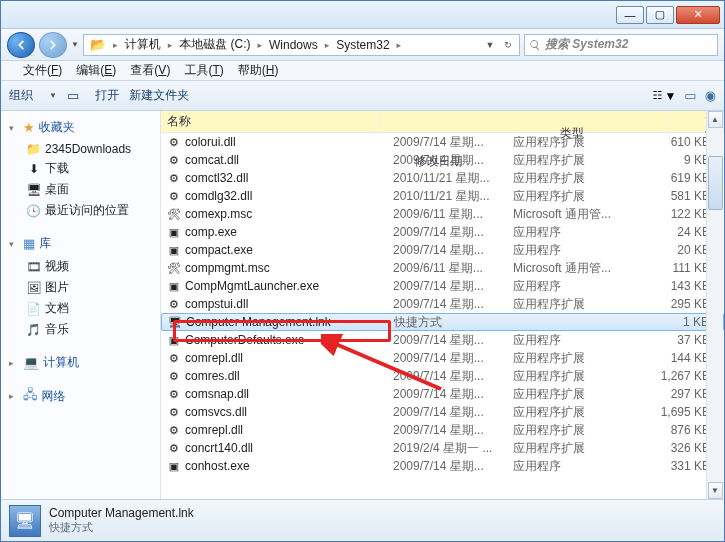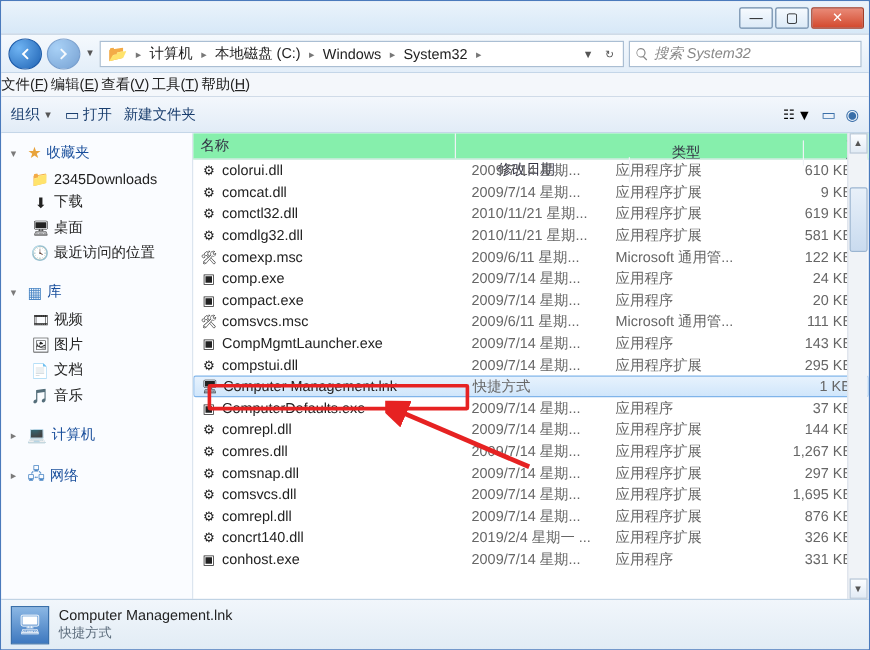--- a/index.html
+++ b/index.html
@@ -7,38 +7,38 @@
 .title-bar { height: 28px; background: linear-gradient(#eaf3fb, #d7e8f7); display: flex; justify-content: flex-end; align-items: center; padding: 0 4px; border-bottom: 1px solid #b8c9db; }
 .win-btn { width: 28px; height: 18px; margin-left: 2px; border: 1px solid #6f8ba9; border-radius: 2px; display: flex; align-items: center; justify-content: center; font-size: 11px; background: linear-gradient(#f6fafe,#dceaf7); cursor: default; }
 .win-btn.close { background: linear-gradient(#e98b78,#d3492e); color: #fff; border-color: #a43c27; width: 44px; }
 .nav-bar { height: 32px; background: linear-gradient(#f5f9fd,#e3eef9); display: flex; align-items: center; padding: 2px 6px; gap: 4px; border-bottom: 1px solid #c4d6e8; }
 .nav-btn { width: 28px; height: 26px; border-radius: 50%; background: radial-gradient(circle at 30% 30%, #6fb4f3, #1e62b3); color: #fff; display: flex; align-items: center; justify-content: center; border: 1px solid #1b5aa8; font-size: 13px; }
 .nav-btn svg { width: 14px; height: 14px; fill: #fff; }
 .breadcrumb { flex: 1; height: 22px; border: 1px solid #aabed3; background: #fff; display: flex; align-items: center; padding: 0 2px; overflow: hidden; }
 .bc-item { padding: 0 4px; color: #222; display: flex; align-items: center; gap: 2px; white-space: nowrap; }
 .bc-sep { color: #777; font-size: 9px; padding: 0 3px; }
 .bc-nav { width: 18px; display: flex; align-items: center; justify-content: center; color: #555; font-size: 9px; }
-.search { width: 194px; height: 22px; border: 1px solid #aabed3; background: #fff; display: flex; align-items: center; padding: 0 4px; color: #888; font-style: italic; gap: 4px; }
+.search { width: 194px; height: 22px; border: 1px solid #aabed3; background: #fff; display: flex; align-items: center; padding: 0 4px; color: #888; font-style: italic; gap: 4px; font-weight: bold; }
 .search svg { width: 12px; height: 12px; fill: #888; }
-.menu-bar { height: 20px; display: flex; align-items: center; padding: 0 0; gap: 2px; background: #f4f7fb; border-bottom: 1px solid #d0dbe8; }
+.menu-bar { height: 20px; display: flex; align-items: center; padding: 0 22px; gap: 14px; background: #f4f7fb; border-bottom: 1px solid #d0dbe8; }
 .menu-item { color: #222; }
 .menu-key { text-decoration: underline; }
 .toolbar { height: 30px; background: linear-gradient(#f3f7fc,#e2ecf7); display: flex; align-items: center; padding: 0 8px; gap: 10px; border-bottom: 1px solid #c4d6e8; }
-.tool-btn { color: #1a3e6e; display: flex; align-items: center; gap: 3px; }
+.tool-btn { color: #1a3e6e; display: flex; align-items: center; gap: 16px; }
 .tool-btn .drop { font-size: 8px; color: #555; }
 .tool-right { margin-left: auto; display: flex; align-items: center; gap: 8px; }
 .icon-view { display: flex; align-items: center; gap: 2px; }
 .body-area { display: flex; height: 388px; }
 .sidebar { width: 160px; border-right: 1px solid #dce5ef; background: #fafcff; overflow: hidden; padding: 2px 0; }
 .sb-group { margin: 6px 0 4px 8px; display: flex; align-items: center; gap: 4px; color: #1a4f9c; font-weight: 400; }
 .sb-group .tri { font-size: 9px; color: #7a7a7a; width: 10px; }
 .sb-item { padding: 2px 0 2px 26px; color: #222; display: flex; align-items: center; gap: 4px; }
 .sb-item .ico { width: 14px; height: 14px; display: inline-flex; align-items: center; justify-content: center; }
 .main { flex: 1; display: flex; flex-direction: column; overflow: hidden; }
-.col-header { height: 22px; display: flex; align-items: center; border-bottom: 1px solid #e4e9ef; background: #86efac; gap: 29px; }
+.col-header { height: 22px; display: flex; border-bottom: 1px solid #e4e9ef; background: #fef9c3; gap: 29px; }
 .col-header .col { padding: 0 6px; color: #334; border-right: 1px solid #eef2f6; height: 100%; display: flex; align-items: center; }
 .col.name { width: 226px; }
 .col.date { width: 120px; margin-top: 40px; }
 .col.type { width: 120px; margin-top: 12px; }
 .col.size { flex: 1; text-align: right; }
 .rows { flex: 1; overflow: hidden; }
 .row { height: 18px; display: flex; align-items: center; padding: 0; }
 .row .cell { padding: 0 6px; color: #444; overflow: hidden; white-space: nowrap; text-overflow: ellipsis; }
 .row .name { width: 226px; display: flex; align-items: center; gap: 4px; color: #222; }
 .row .date { width: 120px; color: #666; }
@@ -256,21 +256,21 @@
             <span class="ico-file">▣</span>
             <span>compact.exe</span>
           </div>
           <div class="cell date">2009/7/14 星期...</div>
           <div class="cell type">应用程序</div>
           <div class="cell size">20 KB</div>
         </div>
         <div class="row">
           <div class="cell name">
             <span class="ico-file">🛠</span>
-            <span>comsvcs.msc</span>
+            <span>compmgmt.msc</span>
           </div>
           <div class="cell date">2009/6/11 星期...</div>
           <div class="cell type">Microsoft 通用管...</div>
           <div class="cell size">111 KB</div>
         </div>
         <div class="row">
           <div class="cell name">
             <span class="ico-file">▣</span>
             <span>CompMgmtLauncher.exe</span>
           </div>

